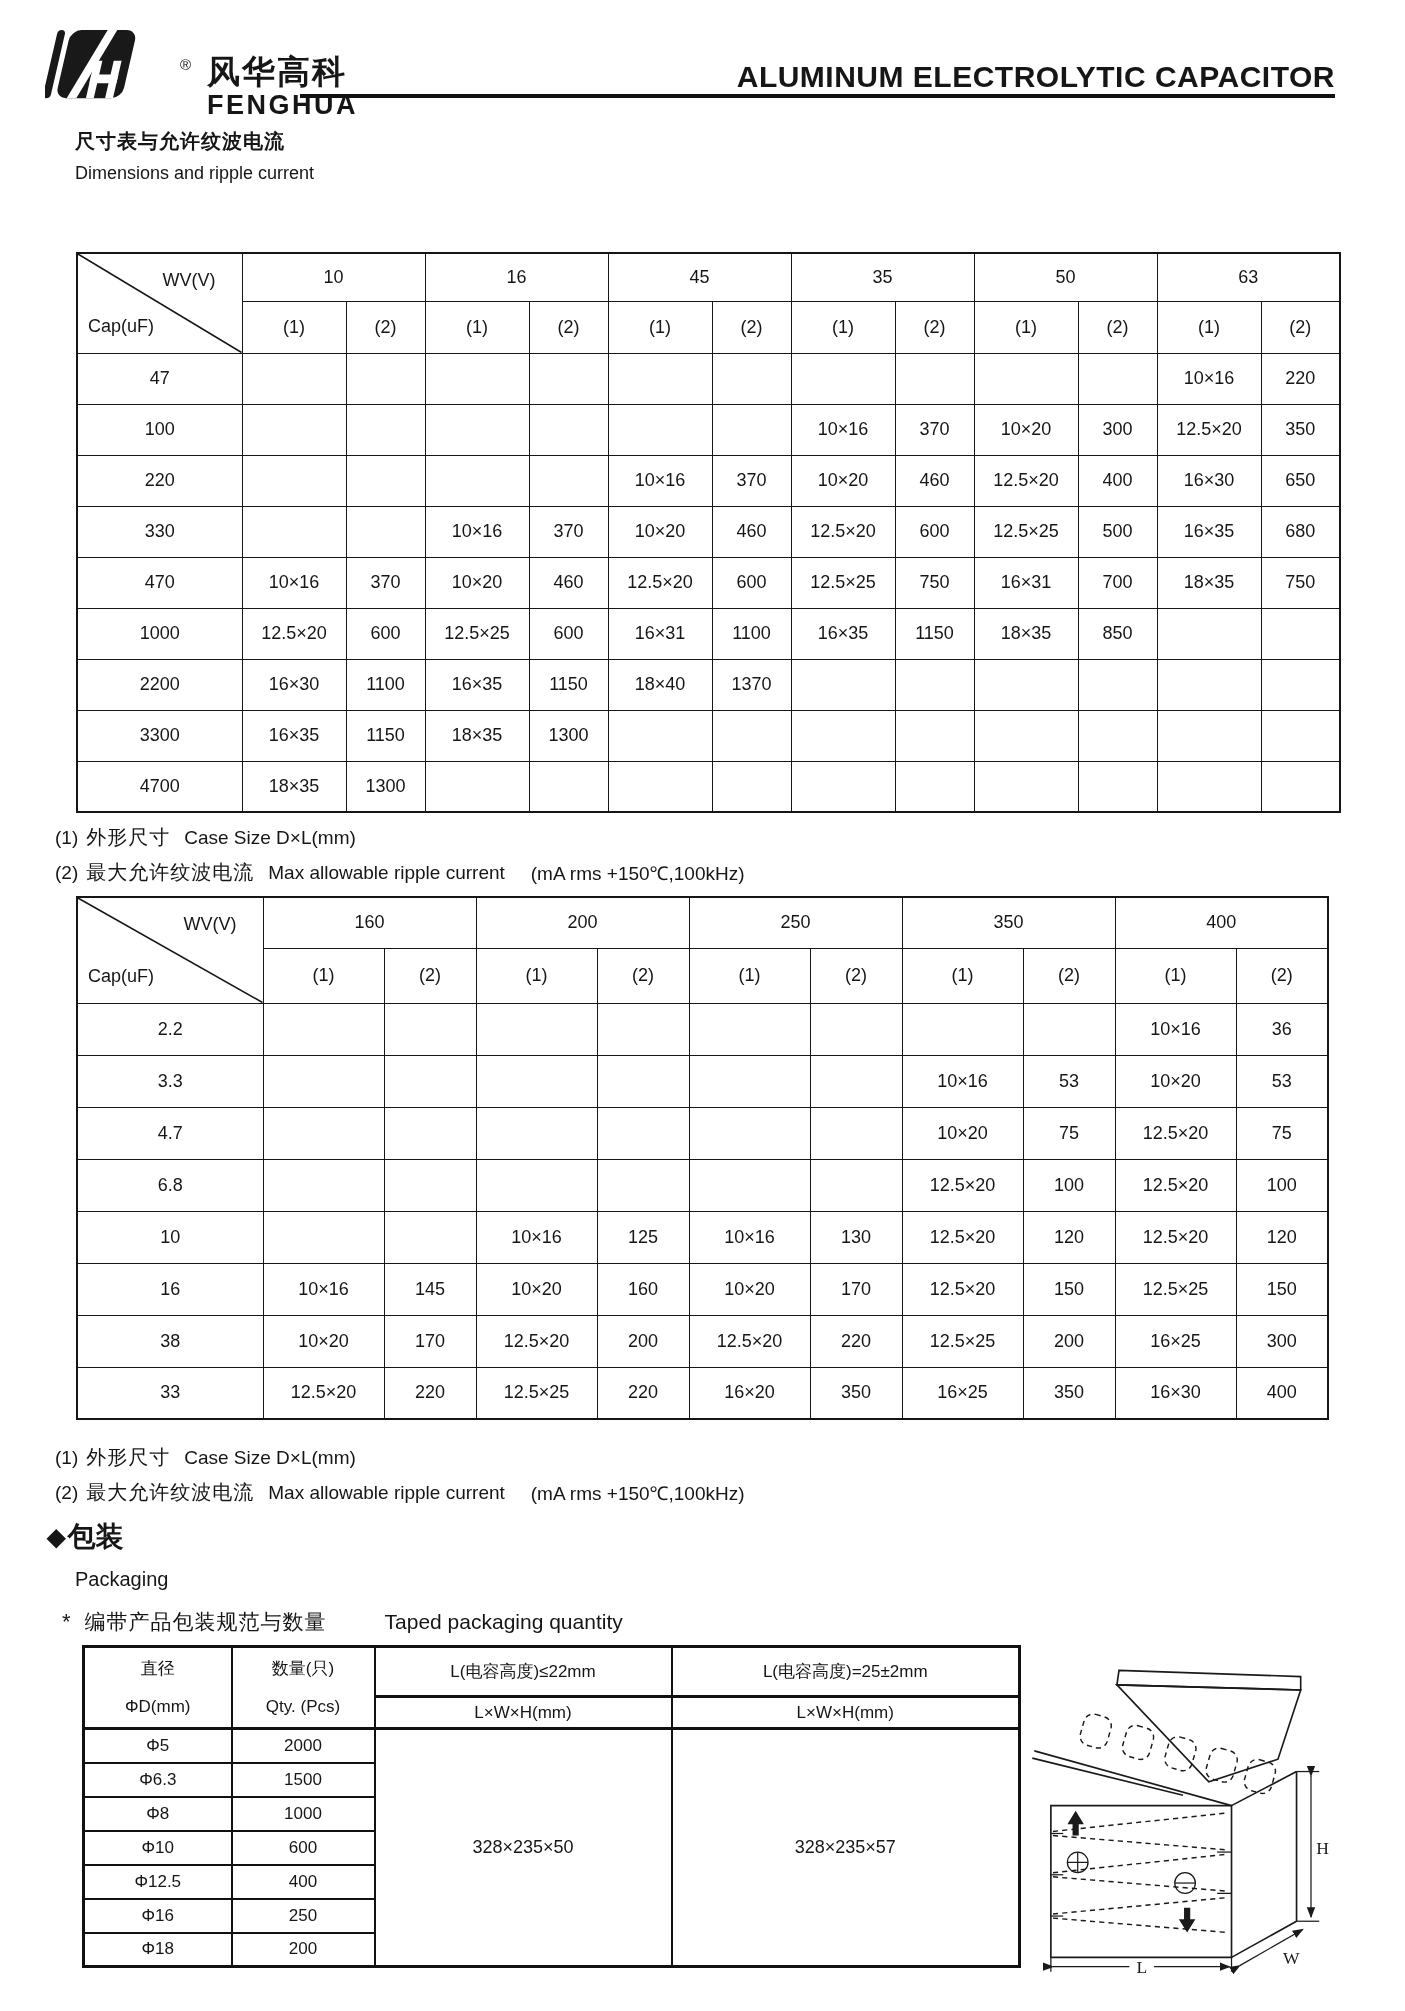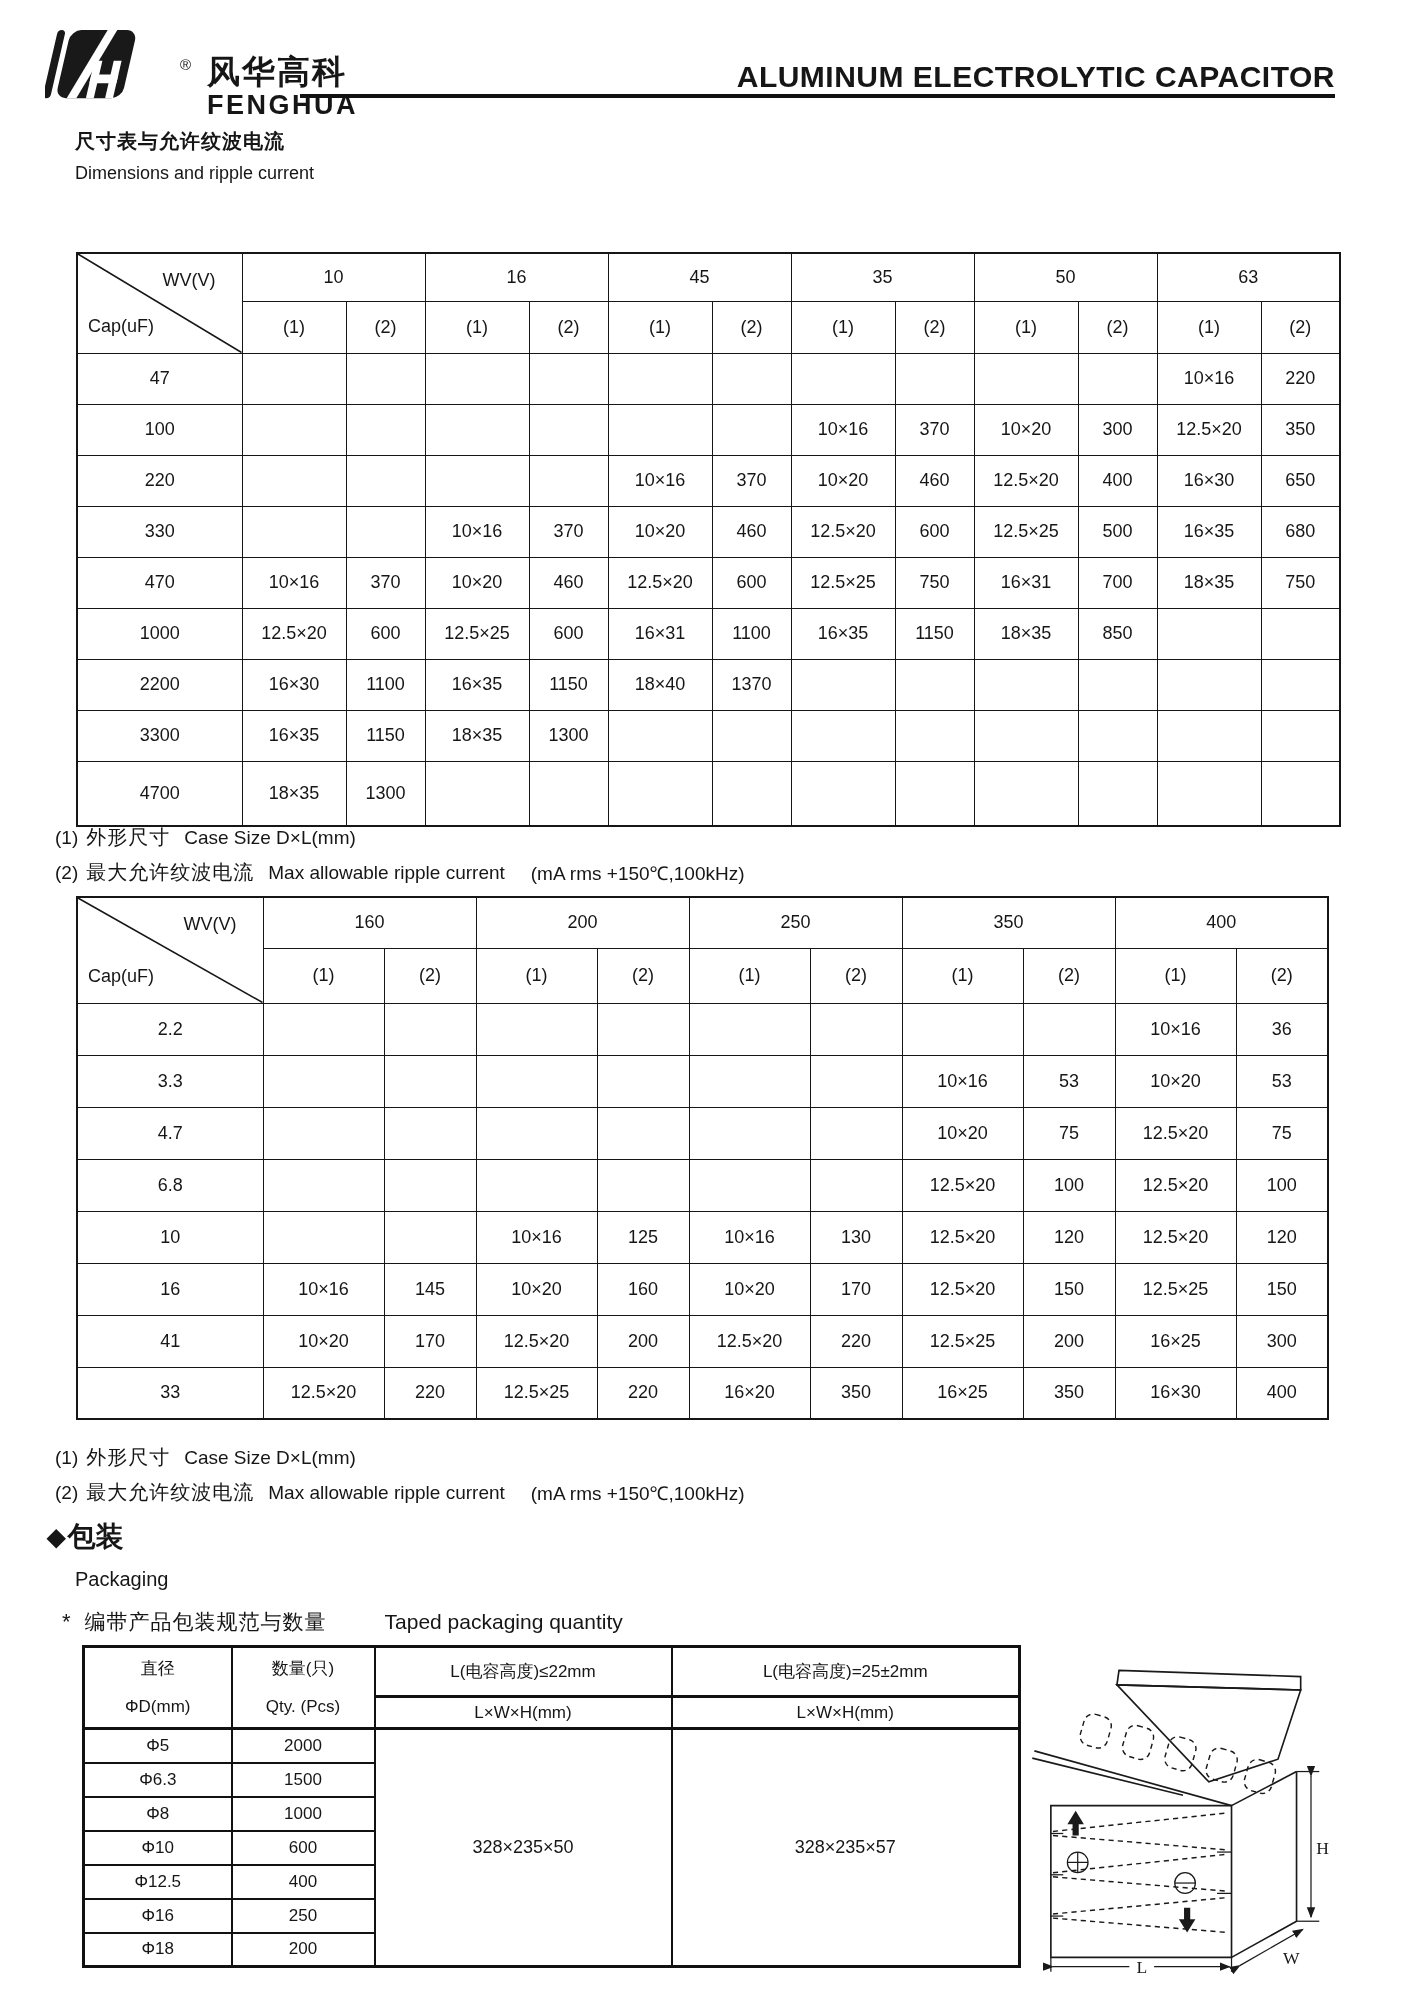--- a/index.html
+++ b/index.html
@@ -257,21 +257,21 @@
           <td>1300</td>
           <td></td>
           <td></td>
           <td></td>
           <td></td>
           <td></td>
           <td></td>
           <td></td>
           <td></td>
         </tr>
-        <tr style="height: 65px;">
+        <tr style="height: 51px;">
           <th>4700</th>
           <td>18×35</td>
           <td>1300</td>
           <td></td>
           <td></td>
           <td></td>
           <td></td>
           <td></td>
           <td></td>
           <td></td>
@@ -411,21 +411,21 @@
           <td>10×20</td>
           <td>160</td>
           <td>10×20</td>
           <td>170</td>
           <td>12.5×20</td>
           <td>150</td>
           <td>12.5×25</td>
           <td>150</td>
         </tr>
         <tr style="height: 52px;">
-          <th>41</th>
+          <th>38</th>
           <td>10×20</td>
           <td>170</td>
           <td>12.5×20</td>
           <td>200</td>
           <td>12.5×20</td>
           <td>220</td>
           <td>12.5×25</td>
           <td>200</td>
           <td>16×25</td>
           <td>300</td>

